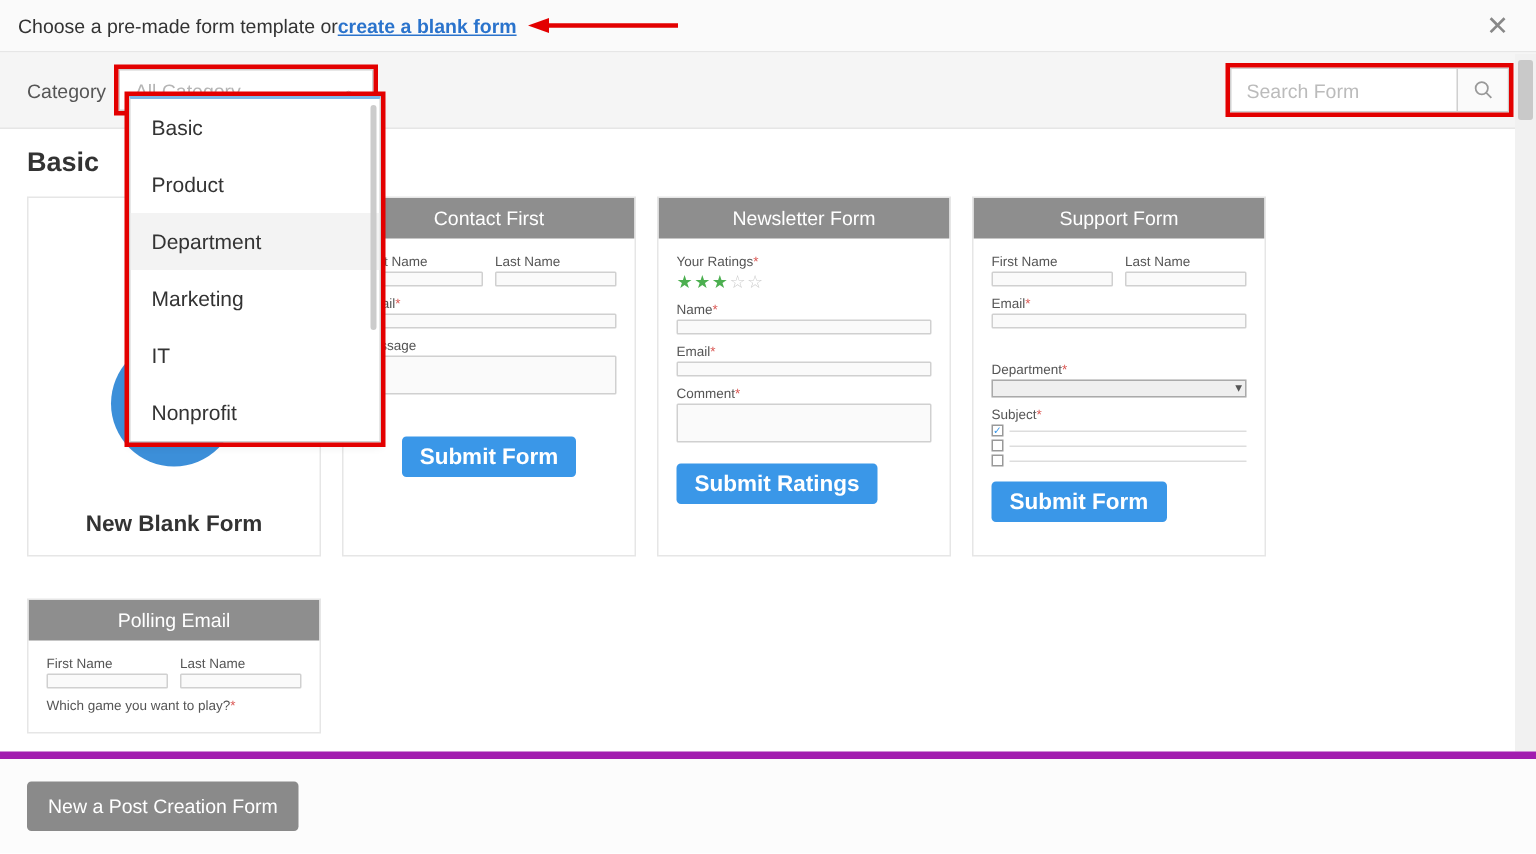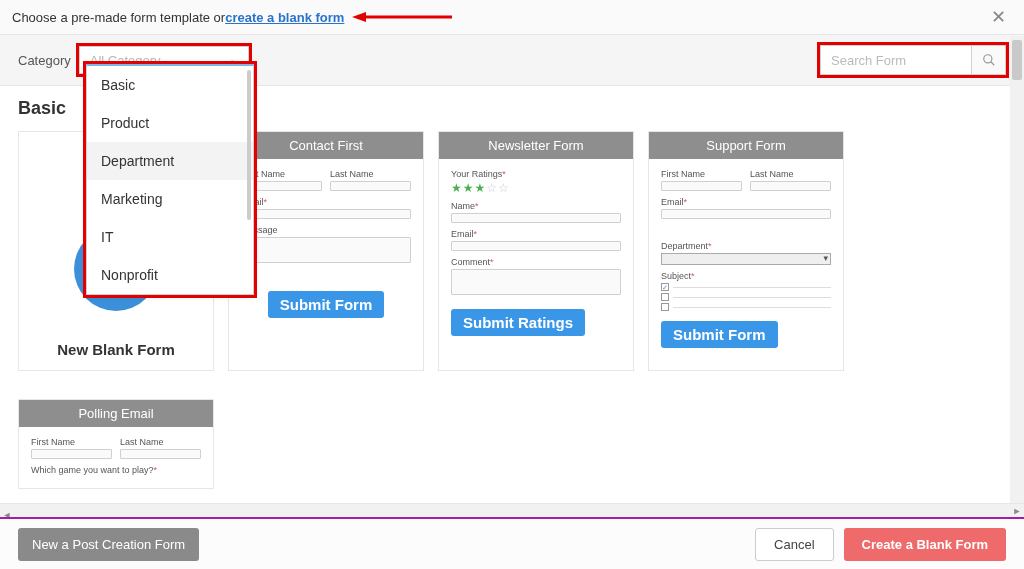--- a/index.html
+++ b/index.html
@@ -54,21 +54,21 @@
   .checkbox.checked::after { content:"✓"; font-size:7px; color:#3a97e8; position:relative; top:-3px; left:0;}
   .line { height:1px; background:#ddd; flex:1;}
 
   
   .dropdown { position: absolute; top: 64px; left: 86px; width: 168px; background:#fff; border:1px solid #d0d0d0; box-shadow:0 2px 6px rgba(0,0,0,0.1); z-index:100; outline:3px solid #e30000; border-top:2px solid #7db7e8;}
   .dropdown-inner { max-height: 260px; overflow-y:auto;}
   .dropdown-item { padding: 11px 14px; font-size: 14px; color:#333; cursor:pointer; }
   .dropdown-item:hover, .dropdown-item.hovered { background:#f3f3f3; }
   .dd-scroll-thumb { position:absolute; right:2px; top:4px; width:4px; height:150px; background:#ccc; border-radius:2px;}
 
-  .bottom-bar { position:absolute; left:0; right:0; bottom:0; height:52px; background:#fcfcfc; border-top:2px solid #a21caf; display:flex; align-items:center; padding:0 18px;}
+  .bottom-bar { position:absolute; left:0; right:0; bottom:0; height:68px; background:#fcfcfc; border-top:5px solid #a21caf; display:flex; align-items:center; padding:0 18px;}
   .btn-grey { background:#8a8a8a; color:#fff; border:none; padding:9px 14px; font-size:13px; border-radius:3px; cursor:pointer;}
   .btn-default { background:#fff; border:1px solid #ccc; color:#444; padding:8px 18px; border-radius:3px; font-size:13px; cursor:pointer;}
   .btn-primary { background:#ef6a6a; border:none; color:#fff; padding:9px 18px; border-radius:3px; font-size:13px; font-weight:600; cursor:pointer;}
   .bottom-right { margin-left:auto; display:flex; gap:10px;}
 
   .hscroll { position:absolute; left:0; right:0; bottom:52px; height:14px; background:#f1f1f1; border-top:1px solid #e6e6e6;}
   .hscroll .arrow-l, .hscroll .arrow-r { width:14px; height:14px; display:inline-flex; align-items:center; justify-content:center; color:#888; font-size:9px;}
   .hscroll .arrow-r { float:right;}
 
   .vscroll { position:absolute; right:0; top:36px; width:14px; bottom:66px; background:#f1f1f1;}
@@ -220,17 +220,13 @@
 <div class="vscroll">
     <div class="thumb"></div>
   </div>
 <div class="hscroll">
   <span class="arrow-l">◄</span>
   <span class="arrow-r">►</span>
 </div>
 
 <div class="bottom-bar">
   <button class="btn-grey">New a Post Creation Form</button>
-  <div class="bottom-right">
-    <button class="btn-default">Cancel</button>
-    <button class="btn-primary">Create a Blank Form</button>
-  </div>
 </div>
 
 </body></html>

